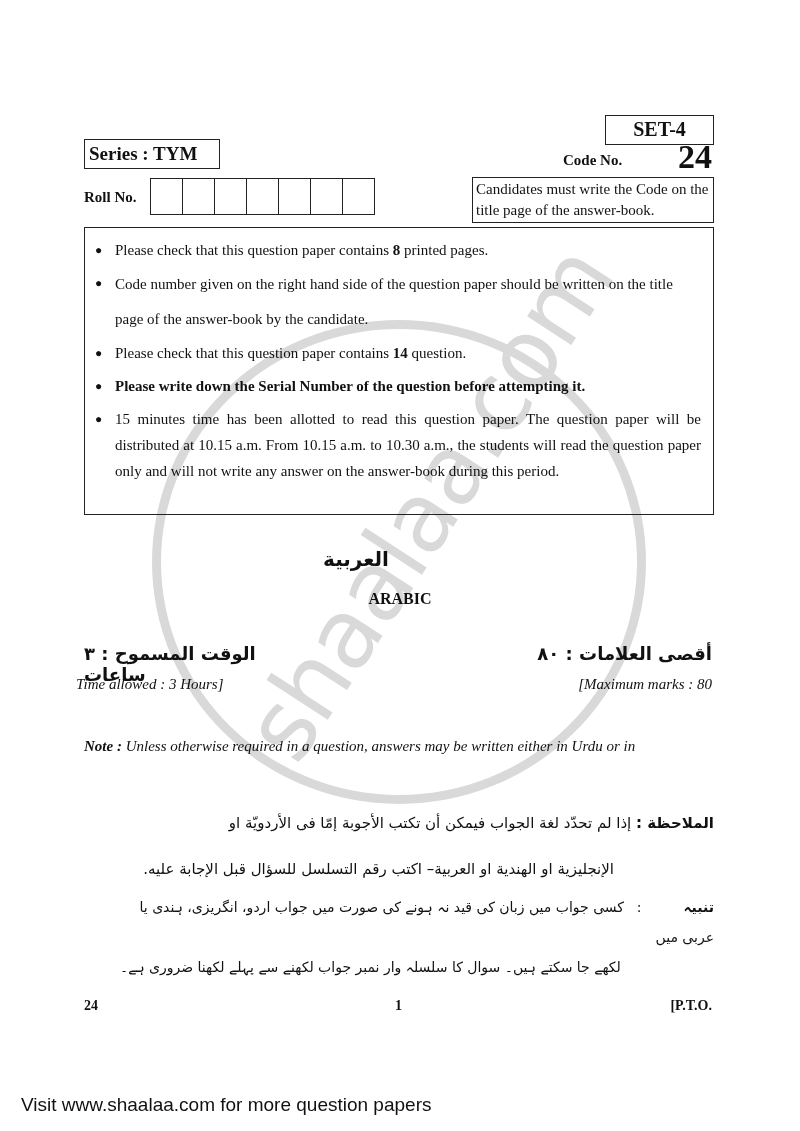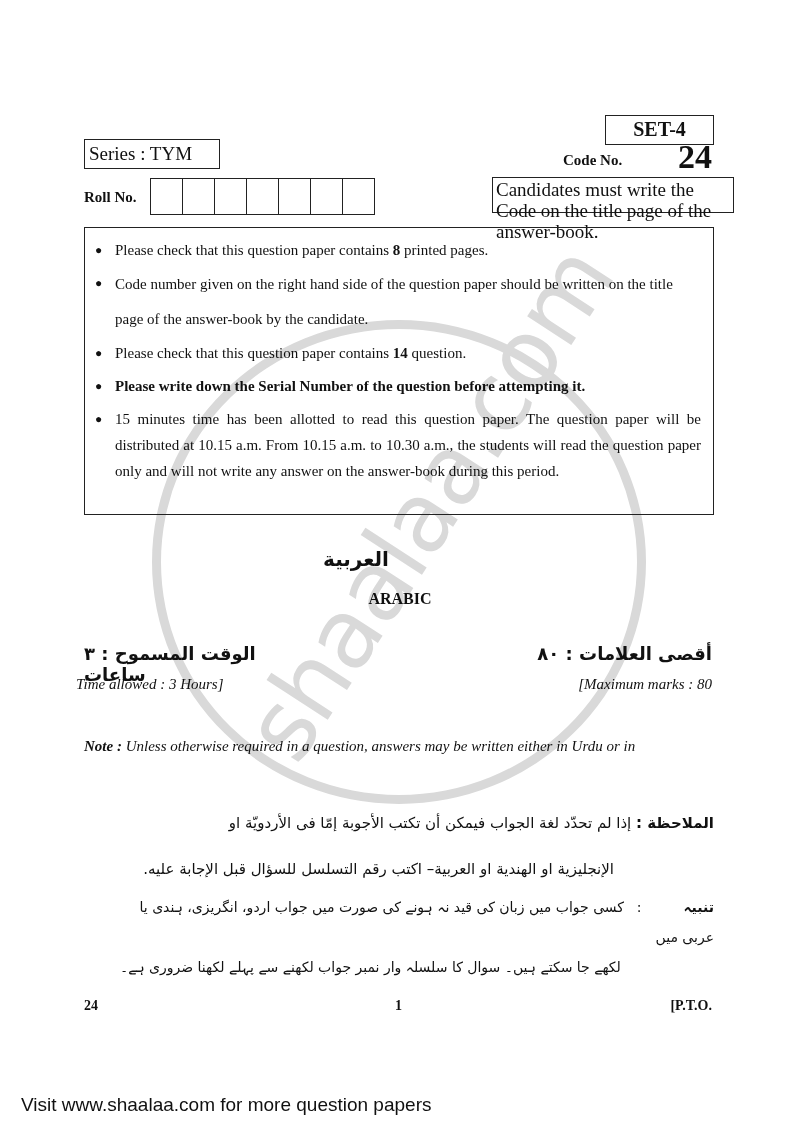--- a/index.html
+++ b/index.html
@@ -71,21 +71,21 @@
     font-weight: bold;
     font-size: 34px;
     line-height: 34px;
   }
   .series-box {
     position: absolute;
     left: 84px; top: 139px;
     width: 136px; height: 30px;
     border: 1.5px solid #222;
     box-sizing: border-box;
-    font-weight: normal;
+    font-weight: bold;
     font-size: 19px;
     line-height: 27px;
     padding-left: 4px;
   }
   .roll-label {
     position: absolute;
     left: 84px; top: 189px;
     font-weight: bold;
     font-size: 15px;
   }
@@ -96,25 +96,25 @@
     border: 1.5px solid #222;
     border-right: none;
   }
   .roll-cell {
     width: 32px; height: 35px;
     border-right: 1.5px solid #222;
     box-sizing: border-box;
   }
   .cand-box {
     position: absolute;
-    left: 492px; top: 177px;
-    width: 242px; height: 36px;
-    border: 1.5px solid #222;
-    box-sizing: border-box;
-    font-size: 19px;
+    left: 472px; top: 177px;
+    width: 242px; height: 46px;
+    border: 1.5px solid #222;
+    box-sizing: border-box;
+    font-size: 15px;
     line-height: 21px;
     padding: 1px 3px;
   }
 
   
   .instr-box {
     position: absolute;
     left: 84px; top: 227px;
     width: 630px; height: 288px;
     border: 1.5px solid #222;

